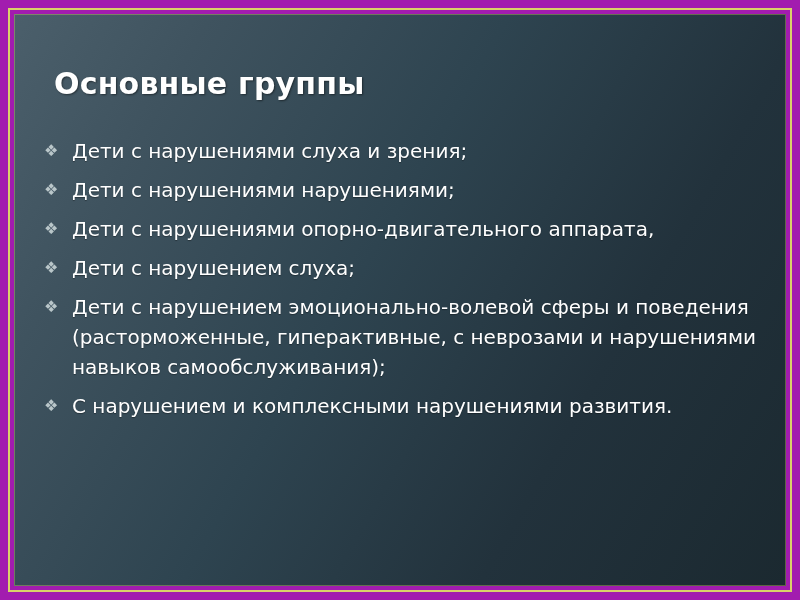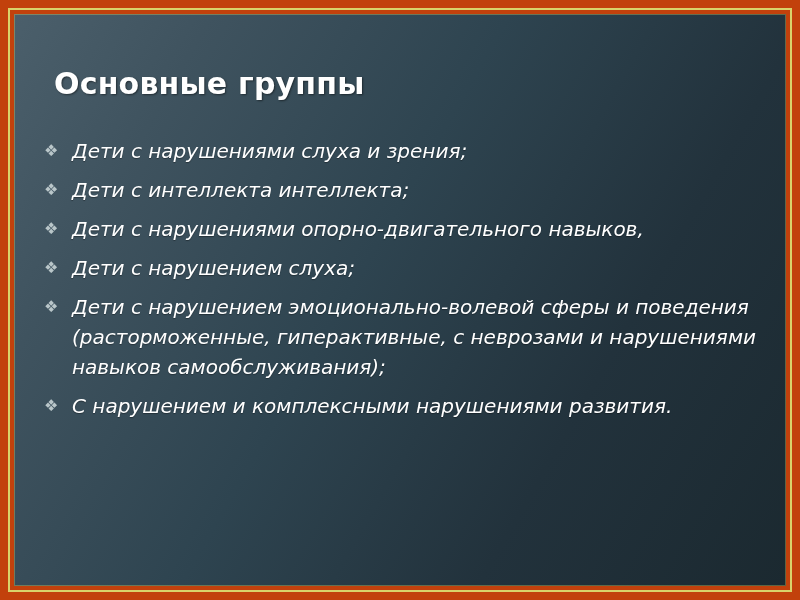--- a/index.html
+++ b/index.html
@@ -5,21 +5,21 @@
   html, body {
     margin: 0;
     padding: 0;
     background: #ffffff;
   }
   #slide {
     position: relative;
     width: 800px;
     height: 600px;
     overflow: hidden;
-    background: #c2410c;
+    background: #a21caf;
     font-family: "DejaVu Sans", sans-serif;
   }
   
   .frame-outer {
     position: absolute;
     left: 8px;
     top: 8px;
     right: 8px;
     bottom: 8px;
     border: 2px solid #d9d36a;
@@ -78,45 +78,44 @@
     font-size: 16px;
     line-height: 30px;
     padding-left: 2px;
   }
   .bullet-text {
     flex: 1 1 auto;
     color: #ffffff;
     font-size: 20px;
     line-height: 30px;
     text-shadow: 0 1px 1px rgba(0,0,0,0.35);
-    font-style: italic;
   }
 </style>
 </head>
 <body>
 
 <div id="slide">
   <div class="frame-outer"></div>
   <div class="panel">
     <div class="panel-inner-line"></div>
 
     <div class="title">Основные группы</div>
 
     <ul class="body-list">
       <li class="bullet-row">
         <span class="bullet-mark">❖</span>
         <span class="bullet-text">Дети с нарушениями слуха и зрения;</span>
       </li>
       <li class="bullet-row">
         <span class="bullet-mark">❖</span>
-        <span class="bullet-text">Дети с интеллекта интеллекта;</span>
+        <span class="bullet-text">Дети с нарушениями нарушениями;</span>
       </li>
       <li class="bullet-row">
         <span class="bullet-mark">❖</span>
-        <span class="bullet-text">Дети с нарушениями опорно-двигательного навыков,</span>
+        <span class="bullet-text">Дети с нарушениями опорно-двигательного аппарата,</span>
       </li>
       <li class="bullet-row">
         <span class="bullet-mark">❖</span>
         <span class="bullet-text">Дети с нарушением слуха;</span>
       </li>
       <li class="bullet-row">
         <span class="bullet-mark">❖</span>
         <span class="bullet-text">Дети с нарушением эмоционально-волевой сферы и поведения (расторможенные, гиперактивные, с неврозами и нарушениями навыков самообслуживания);</span>
       </li>
       <li class="bullet-row">

